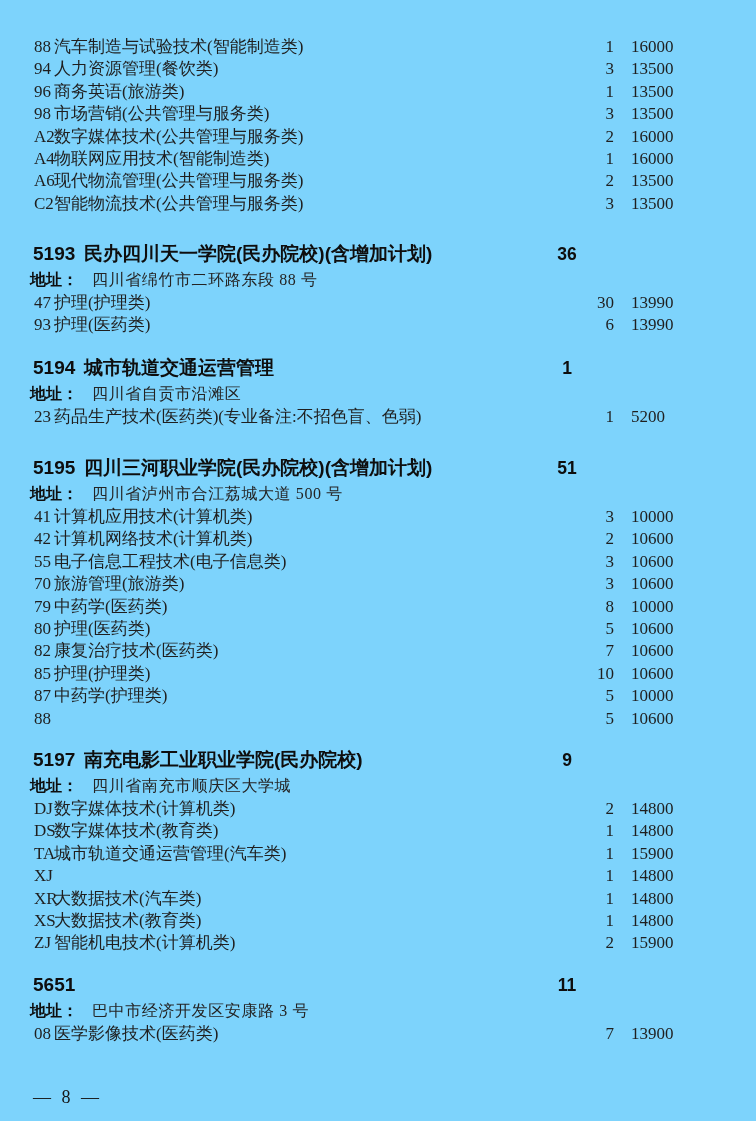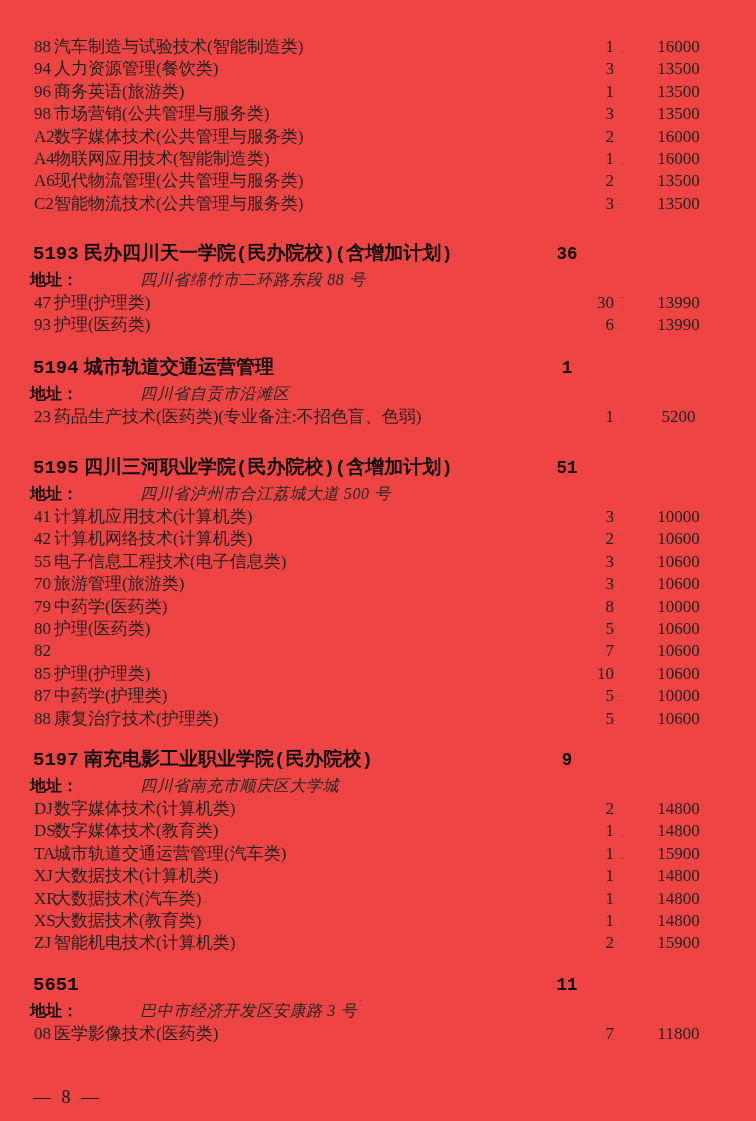--- a/index.html
+++ b/index.html
@@ -1,45 +1,45 @@
 <!DOCTYPE html>
 <html><head>
 <meta charset="utf-8">
 <style>
   * { margin:0; padding:0; box-sizing:border-box; }
   html,body { background:#ffffff; }
   body {
     width:756px; height:1121px; position:relative; overflow:hidden;
     font-family:"Liberation Serif", serif; color:#1f1f1f;
   }
-  .page { position:absolute; inset:0; background:#ef4444; }
+  .page { position:absolute; inset:0; background:#7dd3fc; }
   .block { position:absolute; left:0; right:0; }
 
   
   .mrow { position:relative; height:22.4px; line-height:22.4px; font-size:17px; }
   .mrow .code  { position:absolute; left:34px;  width:28px; white-space:nowrap; }
   .mrow .mname { position:absolute; left:54px;  white-space:nowrap; }
   .mrow .count { position:absolute; left:520px; width:94px; text-align:right; }
-  .mrow .fee   { position:absolute; left:631px; width:95px; text-align:center; }
+  .mrow .fee   { position:absolute; left:631px; width:95px; text-align:left; }
 
   
   .shead { position:relative; height:28px; line-height:28px;
-           font-family:Liberation Mono, monospace; font-weight:bold;
+           font-family:Liberation Sans, sans-serif; font-weight:bold;
            font-size:19px; color:#0e0e0e; }
   .shead .scode  { position:absolute; left:33px; }
   .shead .sname  { position:absolute; left:84px; white-space:nowrap; }
   .shead .stotal { position:absolute; left:520px; width:94px; text-align:center; font-size:17.5px; }
 
   
   .addr { position:relative; height:24px; line-height:24px; }
   .addr .alabel { position:absolute; left:30px;
                   font-family:Liberation Sans, sans-serif; font-weight:bold;
                   font-size:16px; color:#0e0e0e;text-align:right; }
-  .addr .atext  { position:absolute; left:92px; font-style:italic;
-                  font-size:16px; letter-spacing:0.6px; white-space:nowrap; color:#242424;margin-left:48px; }
+  .addr .atext  { position:absolute; left:92px; 
+                  font-size:16px; letter-spacing:0.6px; white-space:nowrap; color:#242424; }
 
   .footer { position:absolute; left:33px; top:1086px; height:22px; line-height:22px;
             font-size:18px; letter-spacing:3px; color:#161616; }
 </style>
 </head>
 <body>
 
 <div class="page">
 
   <div class="block" style="top:36px">
@@ -176,38 +176,38 @@
       <span class="fee">10000</span>
     </div>
     <div class="mrow">
       <span class="code">80</span>
       <span class="mname">护理(医药类)</span>
       <span class="count">5</span>
       <span class="fee">10600</span>
     </div>
     <div class="mrow">
       <span class="code">82</span>
+      <span class="mname">康复治疗技术(医药类)</span>
       <span class="count">7</span>
       <span class="fee">10600</span>
     </div>
     <div class="mrow">
       <span class="code">85</span>
       <span class="mname">护理(护理类)</span>
       <span class="count">10</span>
       <span class="fee">10600</span>
     </div>
     <div class="mrow">
       <span class="code">87</span>
       <span class="mname">中药学(护理类)</span>
       <span class="count">5</span>
       <span class="fee">10000</span>
     </div>
     <div class="mrow">
       <span class="code">88</span>
-      <span class="mname">康复治疗技术(护理类)</span>
       <span class="count">5</span>
       <span class="fee">10600</span>
     </div>
   </div>
 
   <div class="block" style="top:746px">
     <div class="shead">
       <span class="scode">5197</span>
       <span class="sname">南充电影工业职业学院(民办院校)</span>
       <span class="stotal">9</span>
@@ -229,21 +229,20 @@
       <span class="fee">14800</span>
     </div>
     <div class="mrow">
       <span class="code">TA</span>
       <span class="mname">城市轨道交通运营管理(汽车类)</span>
       <span class="count">1</span>
       <span class="fee">15900</span>
     </div>
     <div class="mrow">
       <span class="code">XJ</span>
-      <span class="mname">大数据技术(计算机类)</span>
       <span class="count">1</span>
       <span class="fee">14800</span>
     </div>
     <div class="mrow">
       <span class="code">XR</span>
       <span class="mname">大数据技术(汽车类)</span>
       <span class="count">1</span>
       <span class="fee">14800</span>
     </div>
     <div class="mrow">
@@ -266,19 +265,19 @@
       <span class="stotal">11</span>
     </div>
     <div class="addr">
       <span class="alabel">地址：</span>
       <span class="atext">巴中市经济开发区安康路 3 号</span>
     </div>
     <div class="mrow">
       <span class="code">08</span>
       <span class="mname">医学影像技术(医药类)</span>
       <span class="count">7</span>
-      <span class="fee">11800</span>
+      <span class="fee">13900</span>
     </div>
   </div>
 
   <div class="footer">— 8 —</div>
 
 </div>
 
 </body></html>

